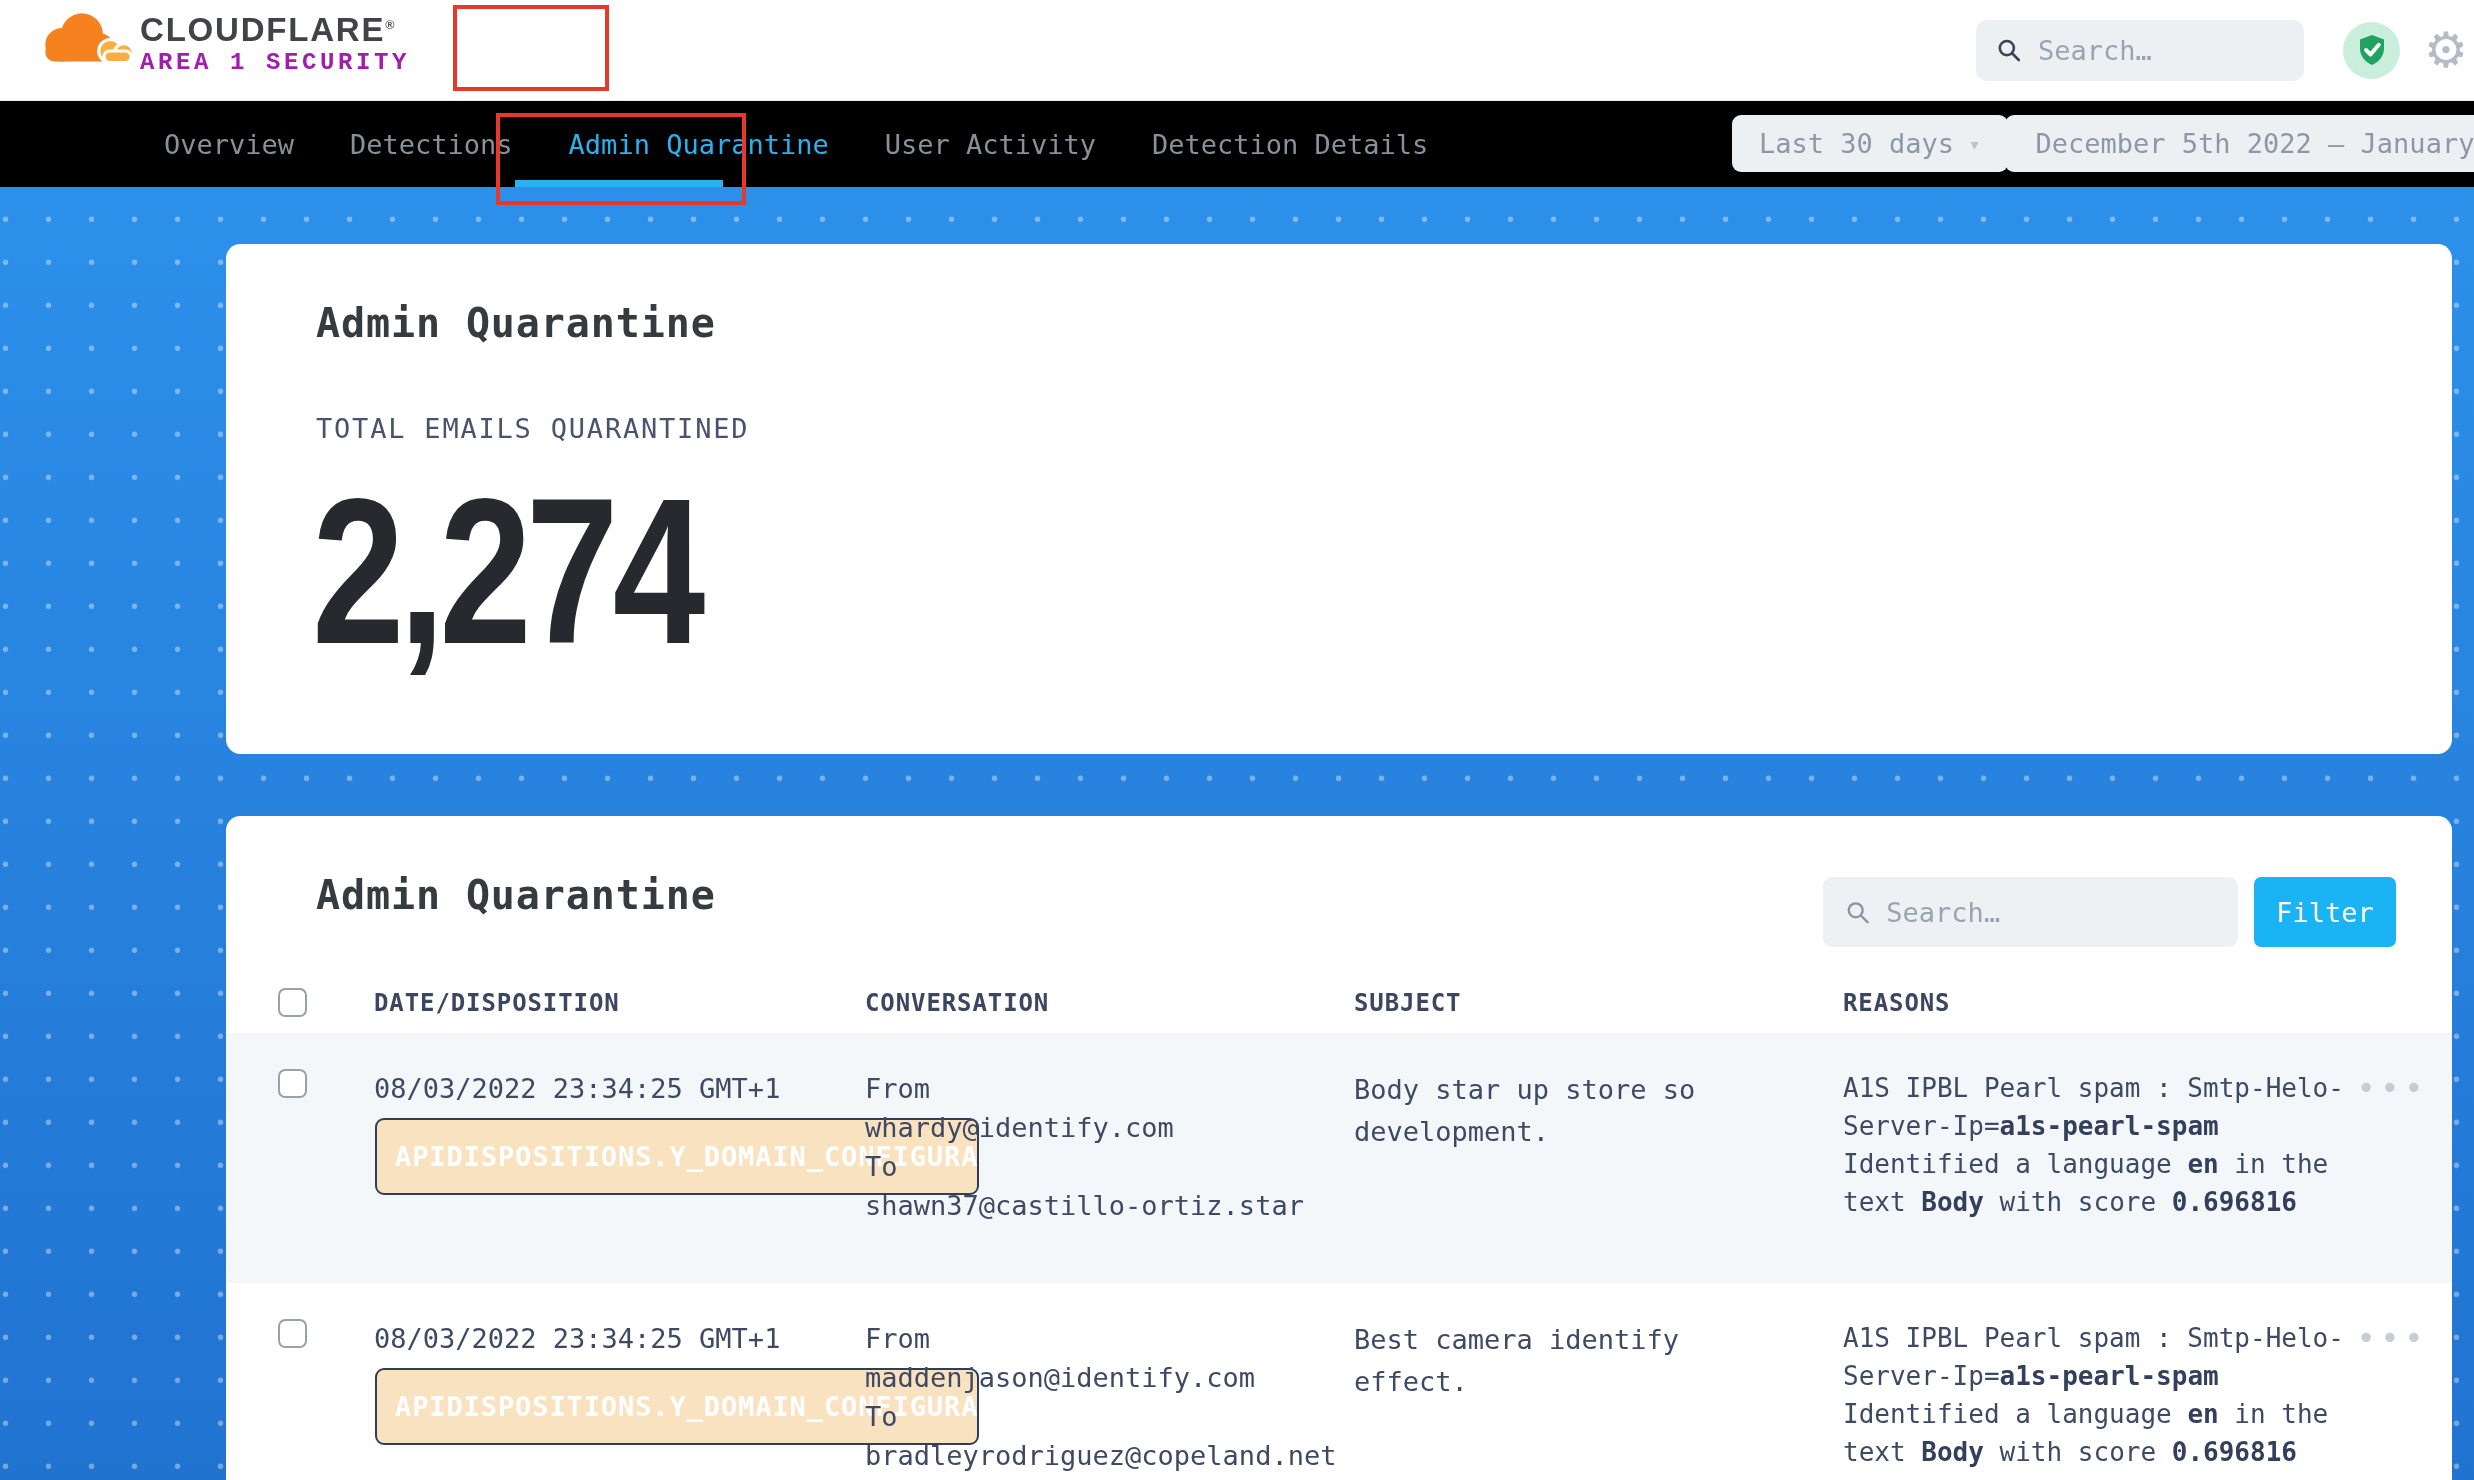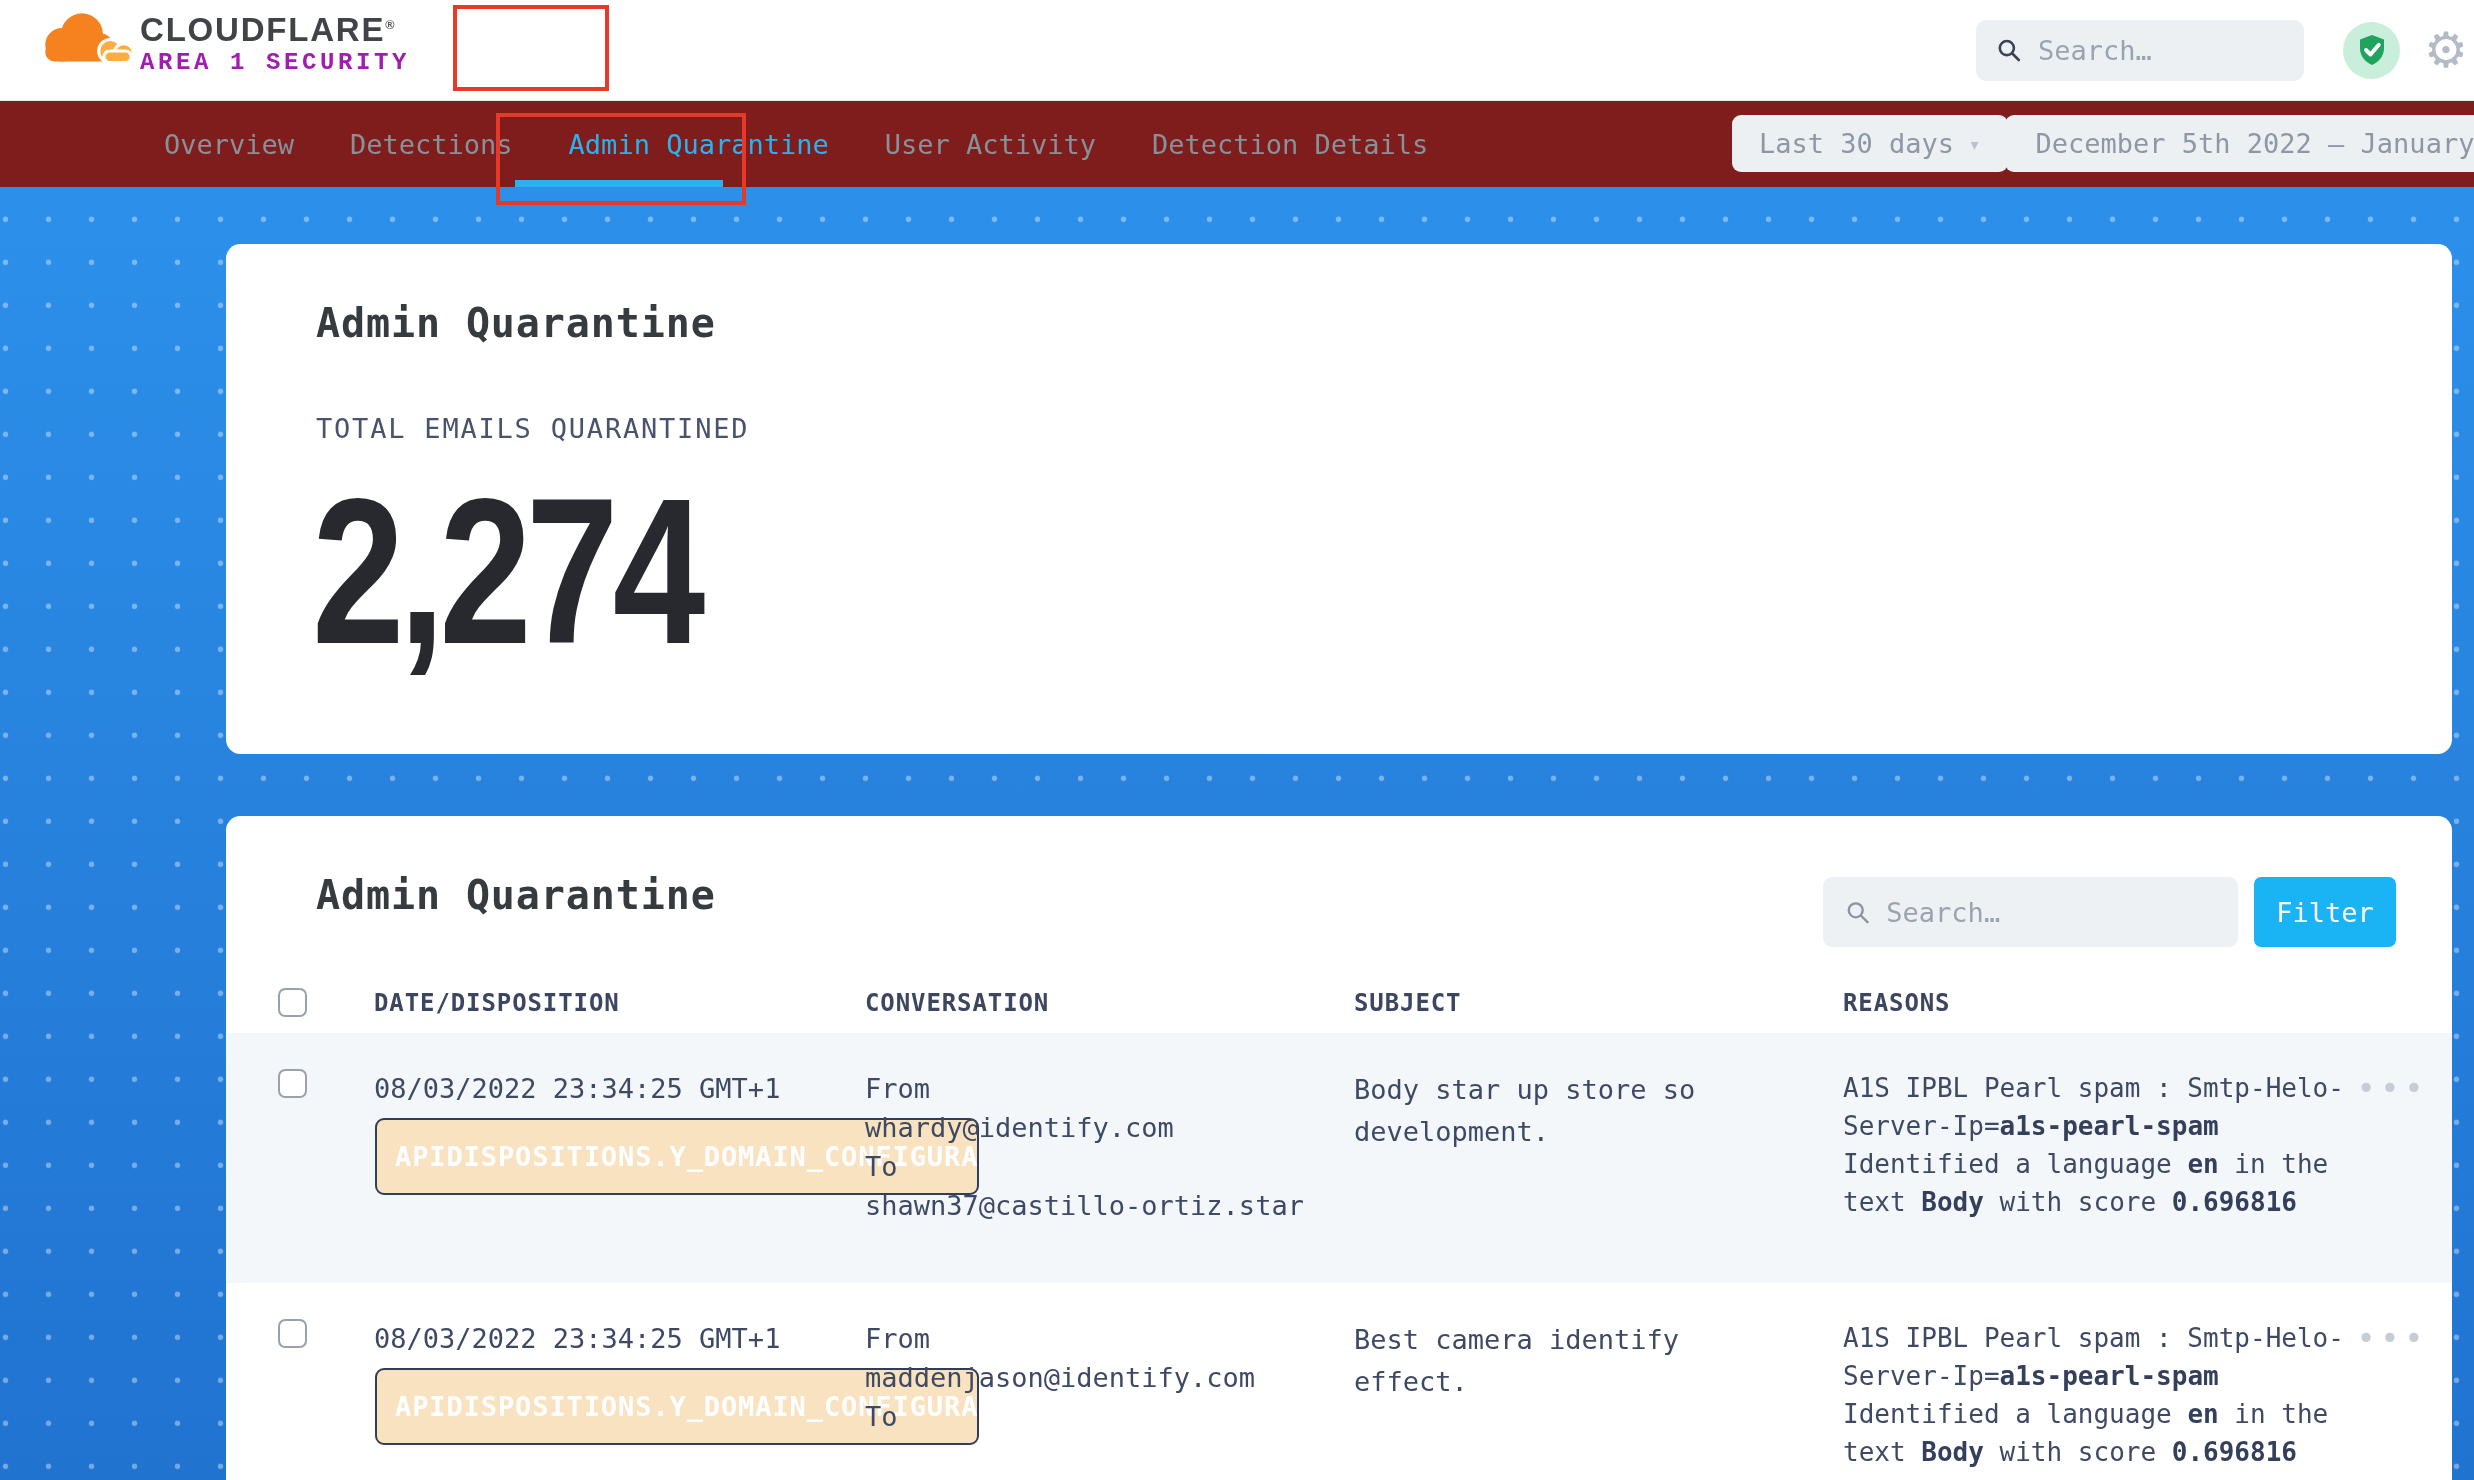--- a/index.html
+++ b/index.html
@@ -46,21 +46,21 @@
     background:#c9efdc; display:flex; align-items:center; justify-content:center; cursor:pointer;
   }
   .gear {
     position:absolute; left:2424px; top:18px; font-family:"DejaVu Sans",sans-serif;
     font-size:49px; color:#b3bbc6; line-height:65px; cursor:pointer;
   }
 
   
   .sub-nav {
     position:absolute; top:101px; left:0; width:2475px; height:86px;
-    background:#7f1d1d; z-index:4;
+    background:#000000; z-index:4;
   }
   .sub-tabs { position:absolute; left:164px; top:0; height:86px; display:flex; align-items:center; }
   .sub-tab { font-size:27px; color:#879199; margin-right:56px; cursor:pointer; white-space:nowrap; }
   .sub-tab.active { color:#29b2ef; }
   .tab-underline { position:absolute; left:515px; top:180px; width:208px; height:7.2px; background:#29b2ef; z-index:6; }
 
   .range-pill {
     position:absolute; left:1732px; top:14.4px; height:57px; padding:0 27px;
     background:#edf0f2; border-radius:9px; display:flex; align-items:center; gap:14.4px;
     font-size:27px; color:#8d97a6; cursor:pointer;
@@ -265,20 +265,21 @@
             <div class="checkbox"></div>
           </div>
     <div class="cell cell-date">
       <div>08/03/2022 23:34:25 GMT+1</div>
       <div class="dispo-badge">APIDISPOSITIONS.Y_DOMAIN_CONFIGURATION</div>
     </div>
     <div class="cell cell-conv">
       <div>From</div>
       <div>maddenjason@identify.com</div>
       <div>To</div>
+      <div>bradleyrodriguez@copeland.net</div>
     </div>
     <div class="cell cell-subj">Best camera identify effect.</div>
     <div class="cell cell-reasons"><span>A1S IPBL Pearl spam : Smtp-Helo-Server-Ip=</span><b>a1s-pearl-spam</b><span> Identified a language </span><b>en</b><span> in the text </span><b>Body</b><span> with score </span><b>0.696816</b></div>
     <div><span class="dots-menu">•••</span></div>
   </div>
       </div>
   </section>
 </main>
 
 

